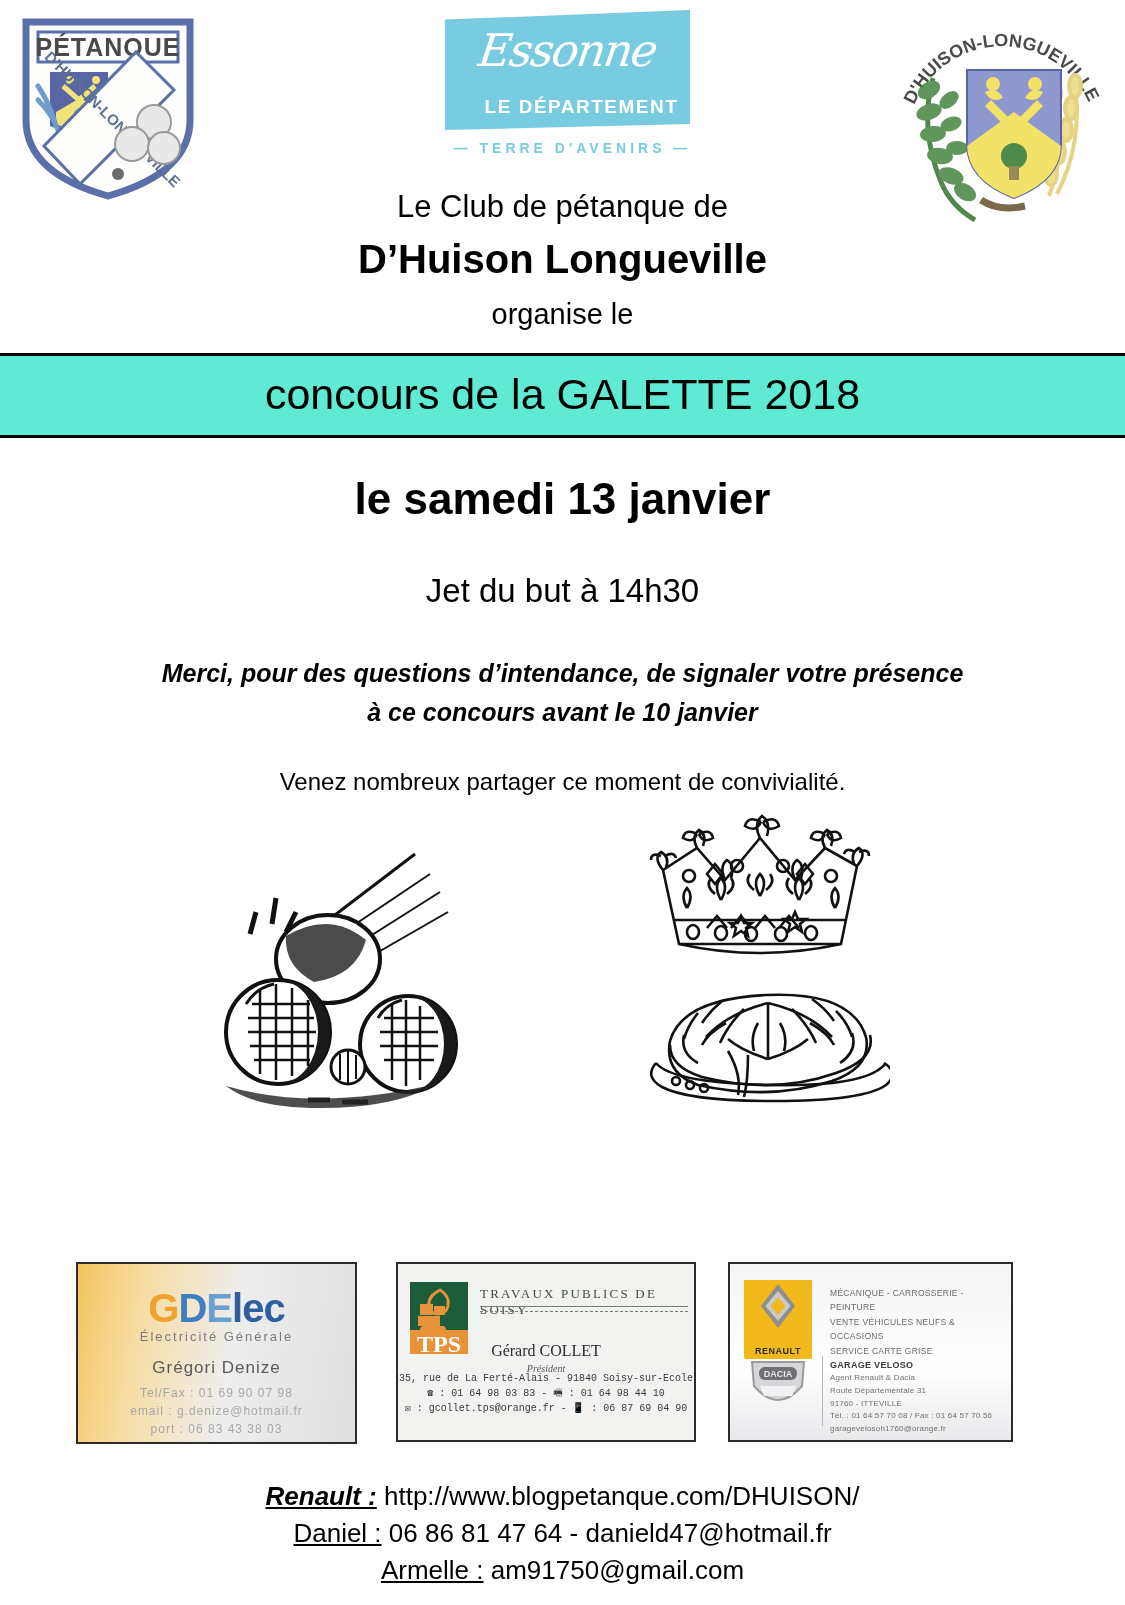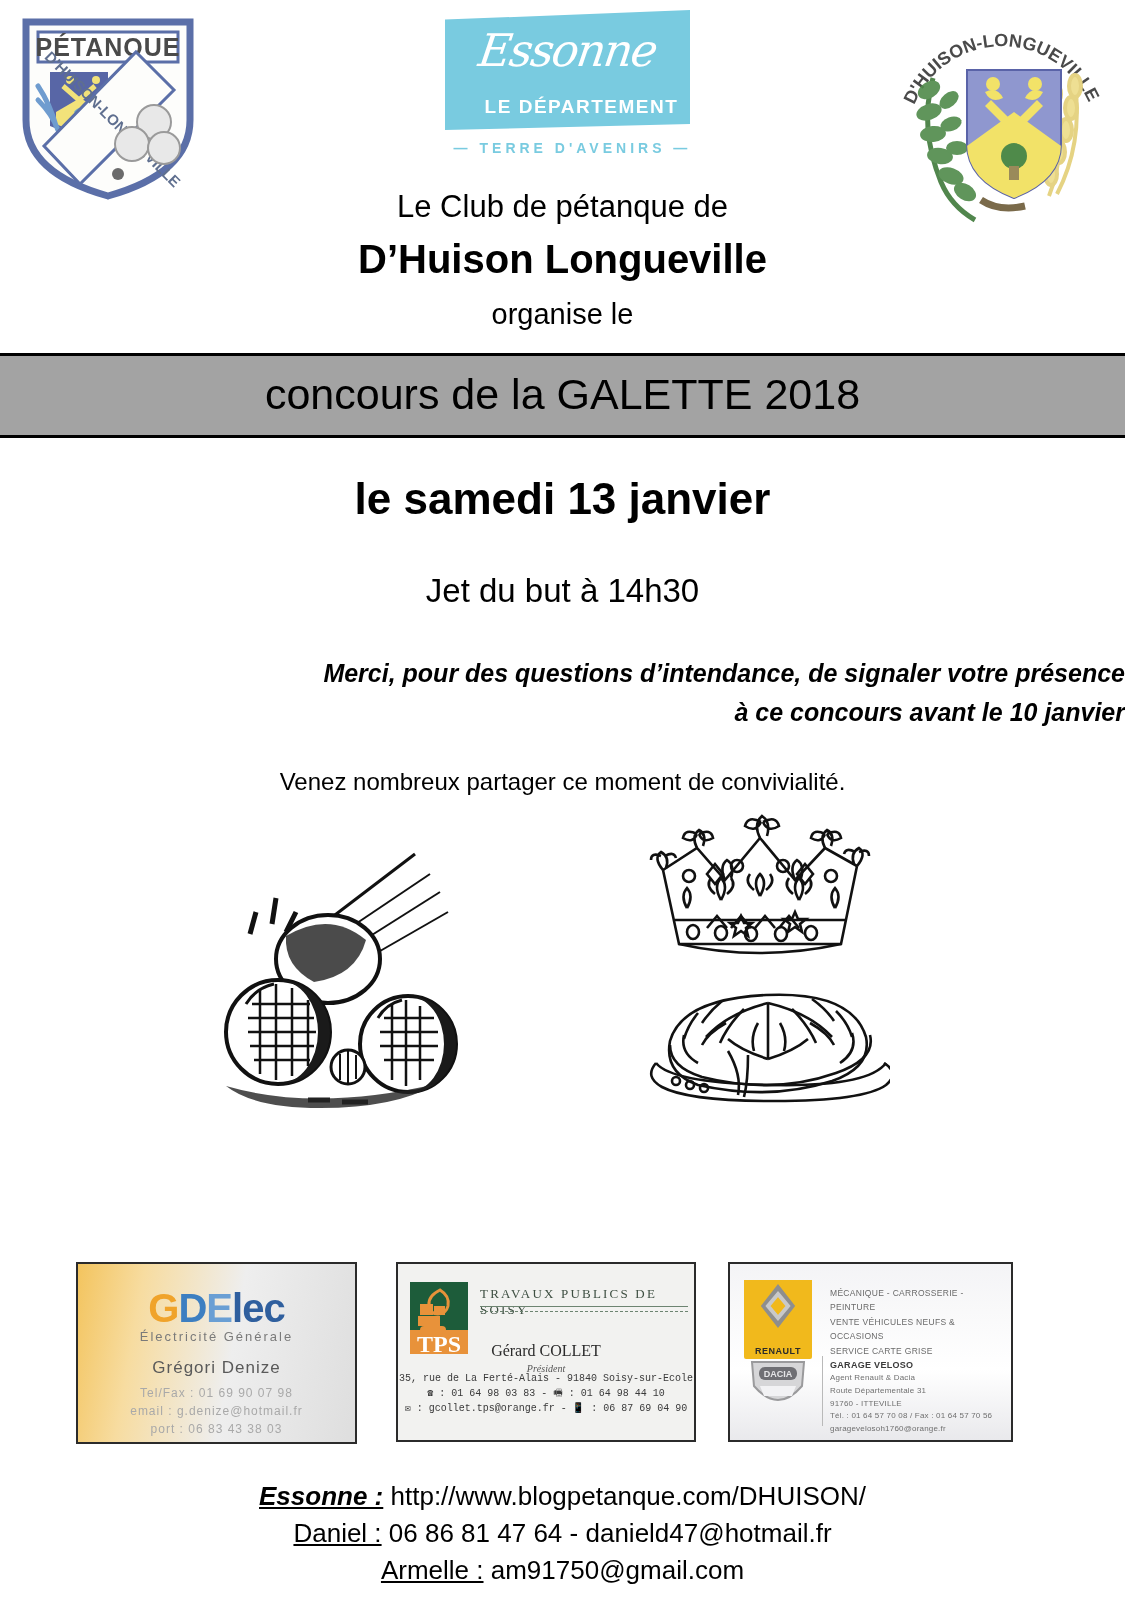--- a/index.html
+++ b/index.html
@@ -49,35 +49,35 @@
   
   .hdr{text-align:center;}
   .hdr-line1{font-size:31px;margin-top:4px;letter-spacing:0px;}
   .hdr-line2{font-size:40px;font-weight:bold;margin-top:12px;letter-spacing:0px;}
   .hdr-line3{font-size:29px;margin-top:16px;}
 
   
   .banner{
     margin-top:22px;
     width:1125px;
-    background:#a3a3a3;
+    background:#5eead4;
     border-top:3px solid #000;
     border-bottom:3px solid #000;
     text-align:center;
     padding:14px 0 16px 0;
     box-sizing:border-box;
   }
   .banner-text{font-size:43px;letter-spacing:0px;}
 
   
   .date{text-align:center;font-size:44px;font-weight:bold;margin-top:36px;}
   .sub1{text-align:center;font-size:31px;margin-top:48px;line-height:1.45;}
   .jet{text-align:center;font-size:33px;margin-top:48px;}
   .merci{
-    text-align:right;font-size:25px;font-style:italic;font-weight:bold;
+    text-align:center;font-size:25px;font-style:italic;font-weight:bold;
     margin-top:44px;line-height:1.55;
   }
   .venez{text-align:center;font-size:24px;margin-top:36px;}
 
   
   .art{position:relative;height:300px;margin-top:18px;}
   .boules{position:absolute;left:190px;top:0px;}
   .crown{position:absolute;left:645px;top:-10px;}
   .galette{position:absolute;left:640px;top:165px;}
 
@@ -453,21 +453,21 @@
         <div>Route Départementale 31</div>
         <div>91760 - ITTEVILLE</div>
         <div>Tél. : 01 64 57 70 08 / Fax : 01 64 57 70 56</div>
         <div>garagevelosoh1760@orange.fr</div>
       </div>
     </div>
   </div>
 
   <div class="contacts">
     <div class="c-line">
-      <span class="c-lbl">Essonne :</span>
+      <span class="c-lbl">Renault :</span>
       <span>http://www.blogpetanque.com/DHUISON/</span>
     </div>
     <div class="c-line">
       <span class="c-lbl2">Daniel :</span>
       <span>06 86 81 47 64</span>
       <span>-</span>
       <span>danield47@hotmail.fr</span>
     </div>
     <div class="c-line">
       <span class="c-lbl2">Armelle :</span>

